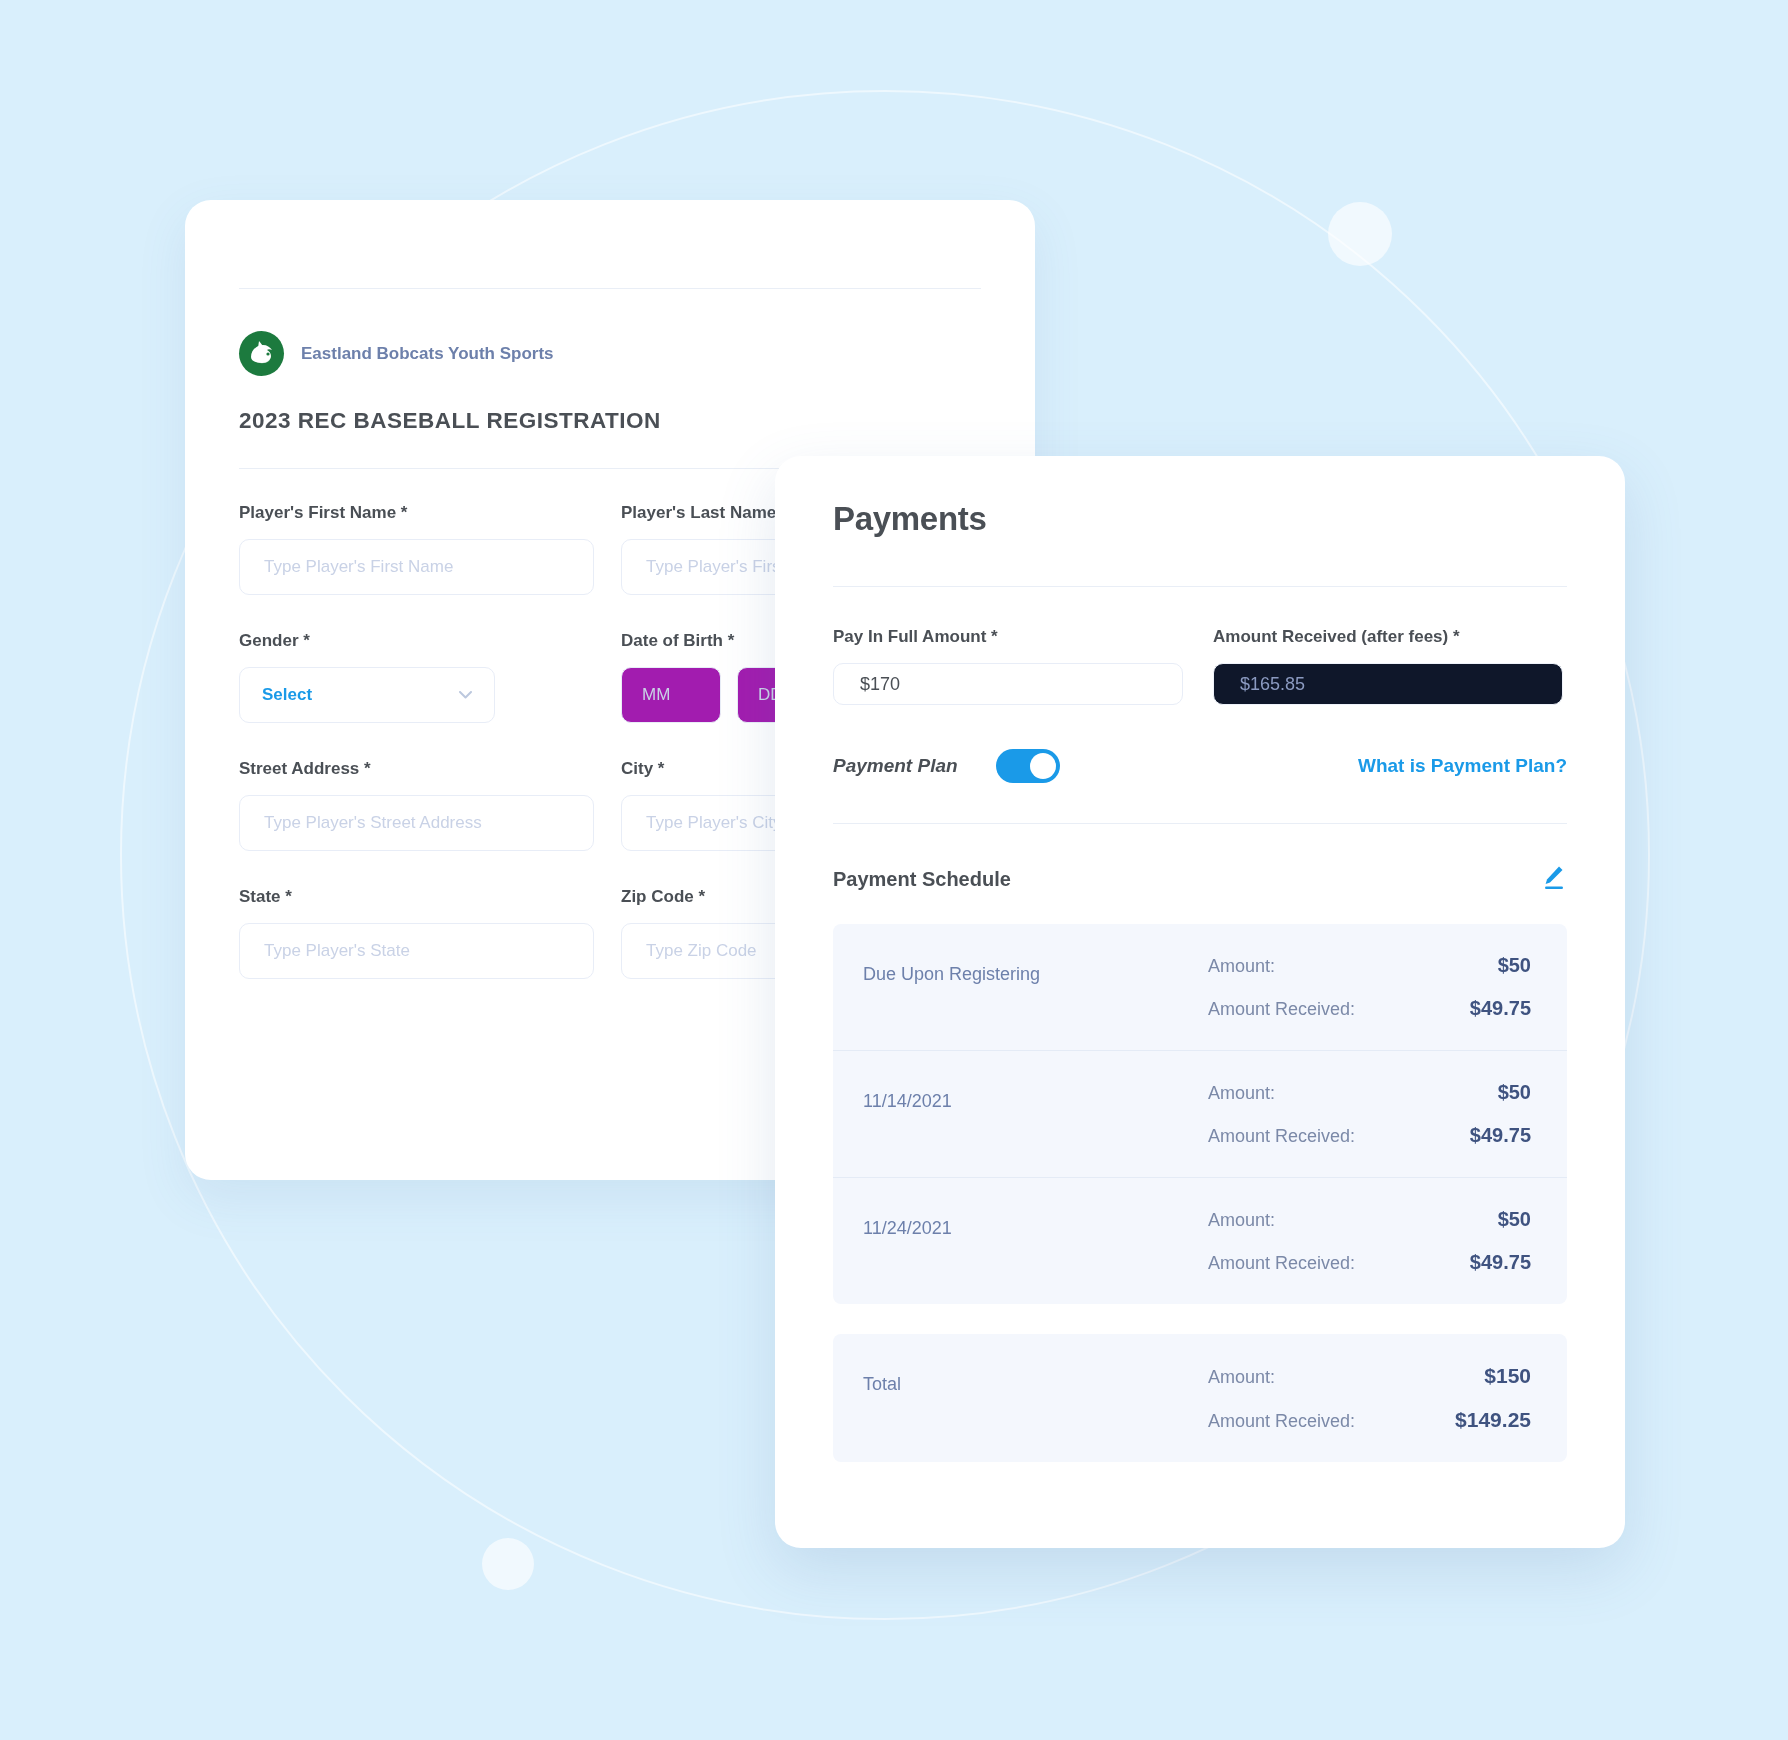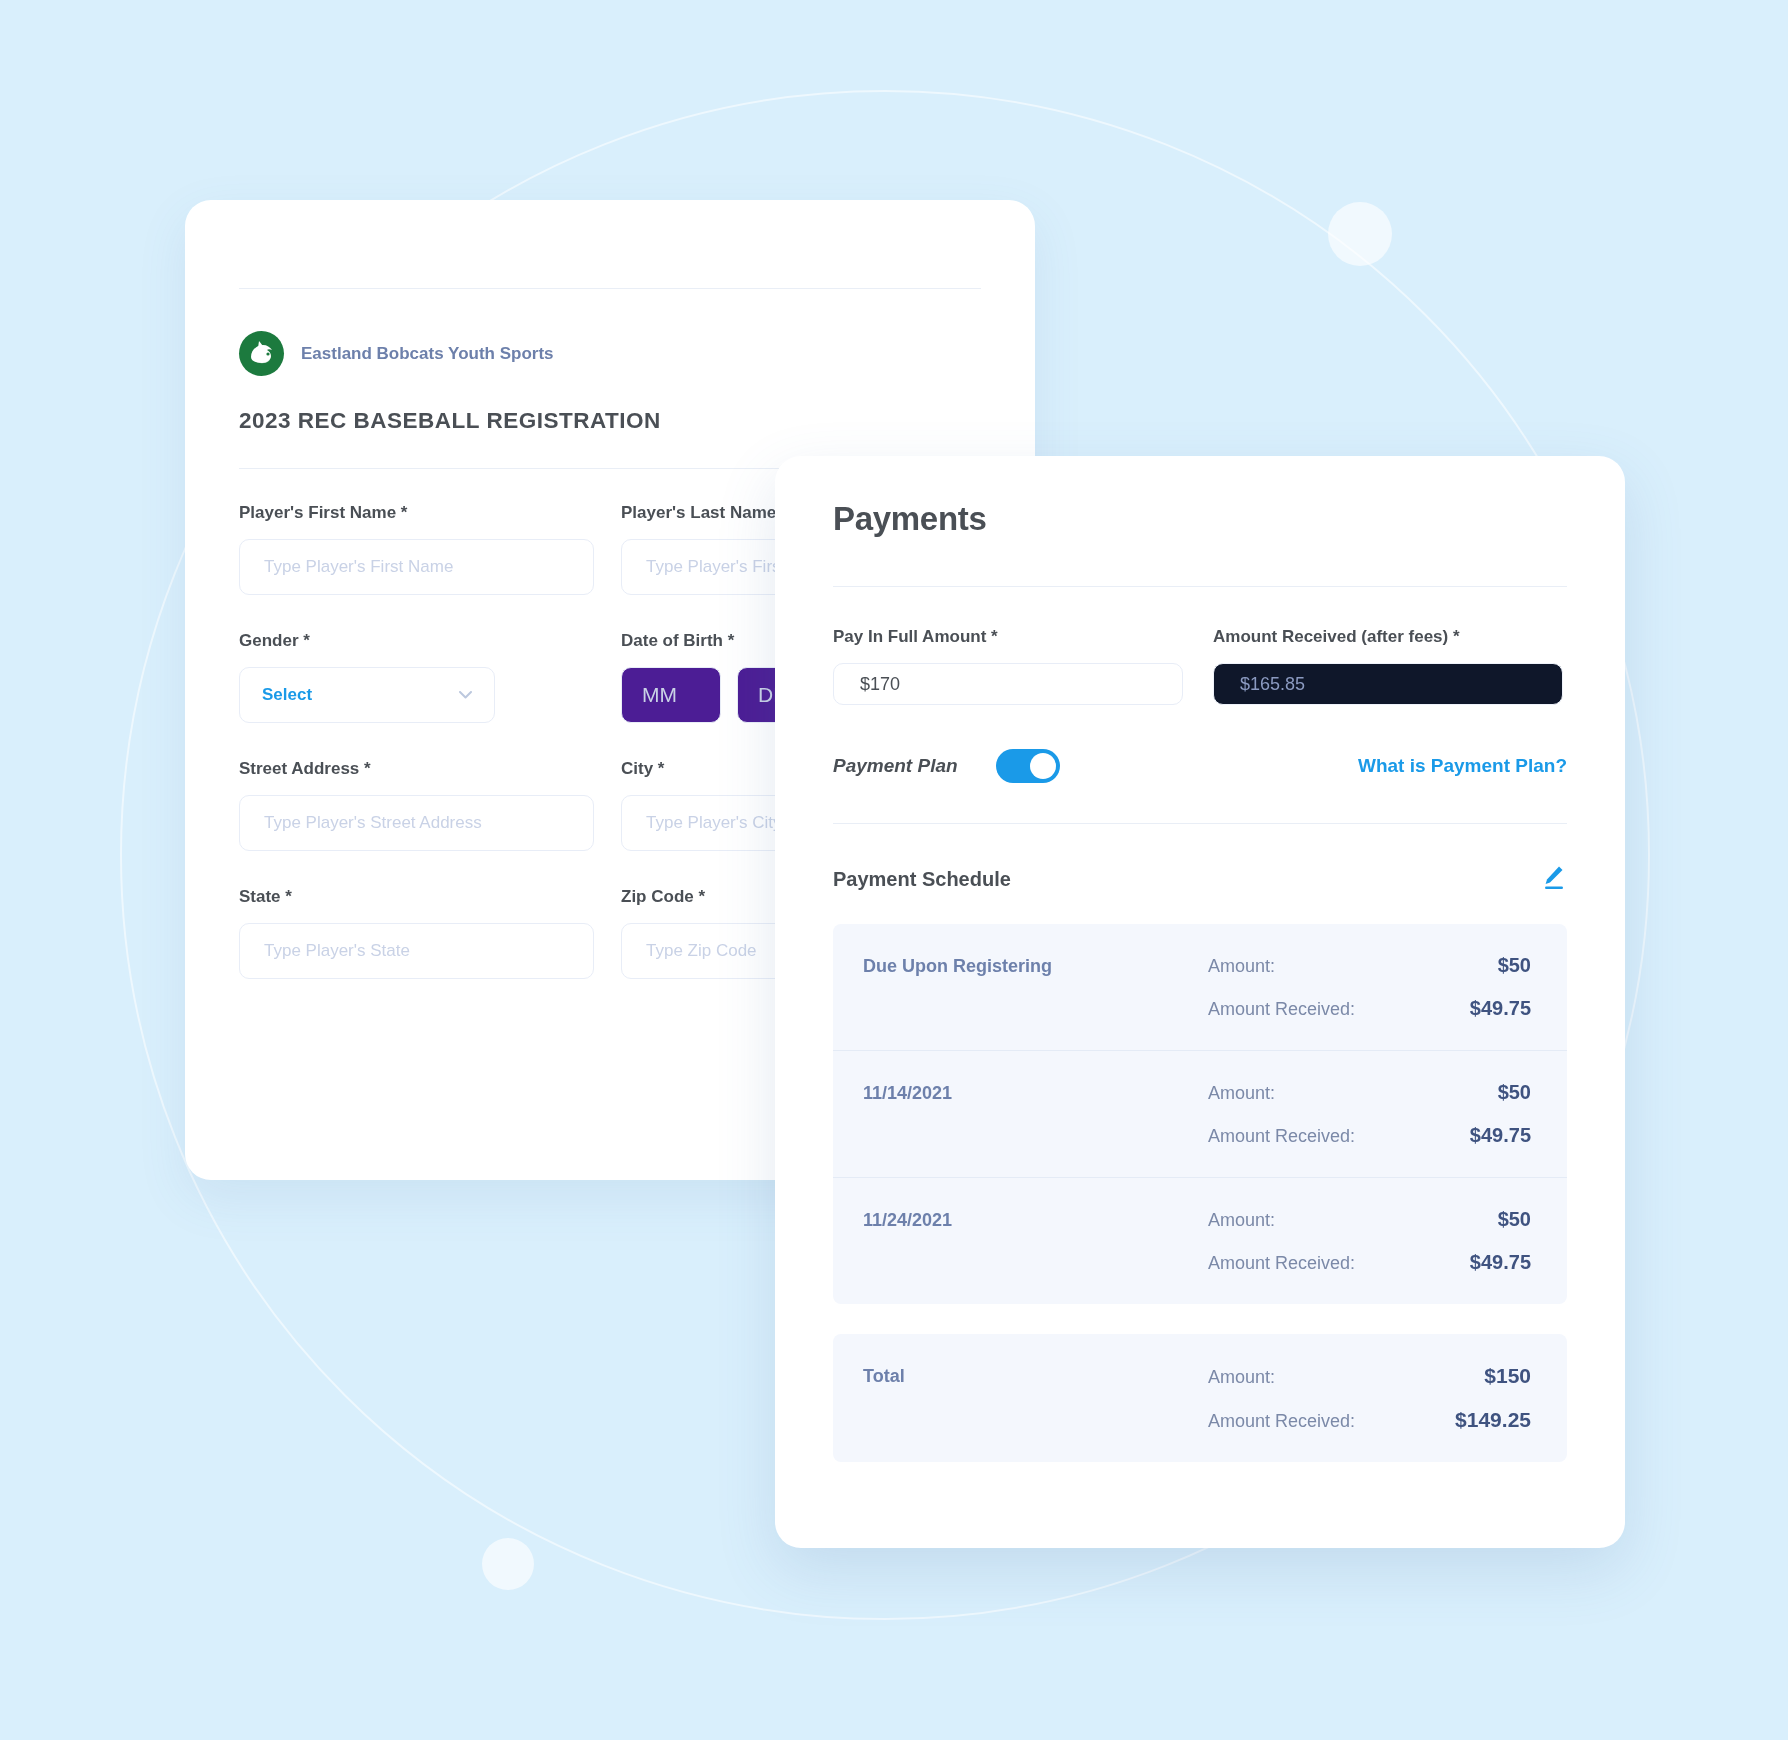--- a/index.html
+++ b/index.html
@@ -158,23 +158,23 @@
   }
 
   .dob-row { display: flex; gap: 16px; }
   .dob-box {
     width: 100px;
     height: 56px;
     border: 1.5px solid #e8edf7;
     border-radius: 10px;
     display: flex; align-items: center;
     padding: 0 20px;
-    font-size: 21px;
+    font-size: 17px;
     color: #c9d2e6;
-    background:#4c1d95;
+    background:#a21caf;
   }
 
   
   #payments-card .divider {
     margin-top: 48px;
     height: 1px;
     background: #e9eef6;
   }
   .pay-grid {
     display: grid;
@@ -257,23 +257,24 @@
   .sched-row {
     display: flex;
     align-items: flex-start;
     padding: 30px 36px 30px 30px;
     border-bottom: 1px solid #e4ebf6;
   }
   .sched-row:last-child { border-bottom: none; }
   .sched-name {
     flex: 0 0 345px;
     font-size: 18px;
-    font-weight: bold;
+    font-weight: normal;
     color: #6d80ab;
     padding-top: 2px;
+    margin-top: 8px;
   }
   .sched-vals { flex: 1; }
   .sched-line {
     display: flex;
     justify-content: space-between;
     align-items: baseline;
   }
   .sched-line + .sched-line { margin-top: 20px; }
   .sched-key {
     font-size: 18px;

